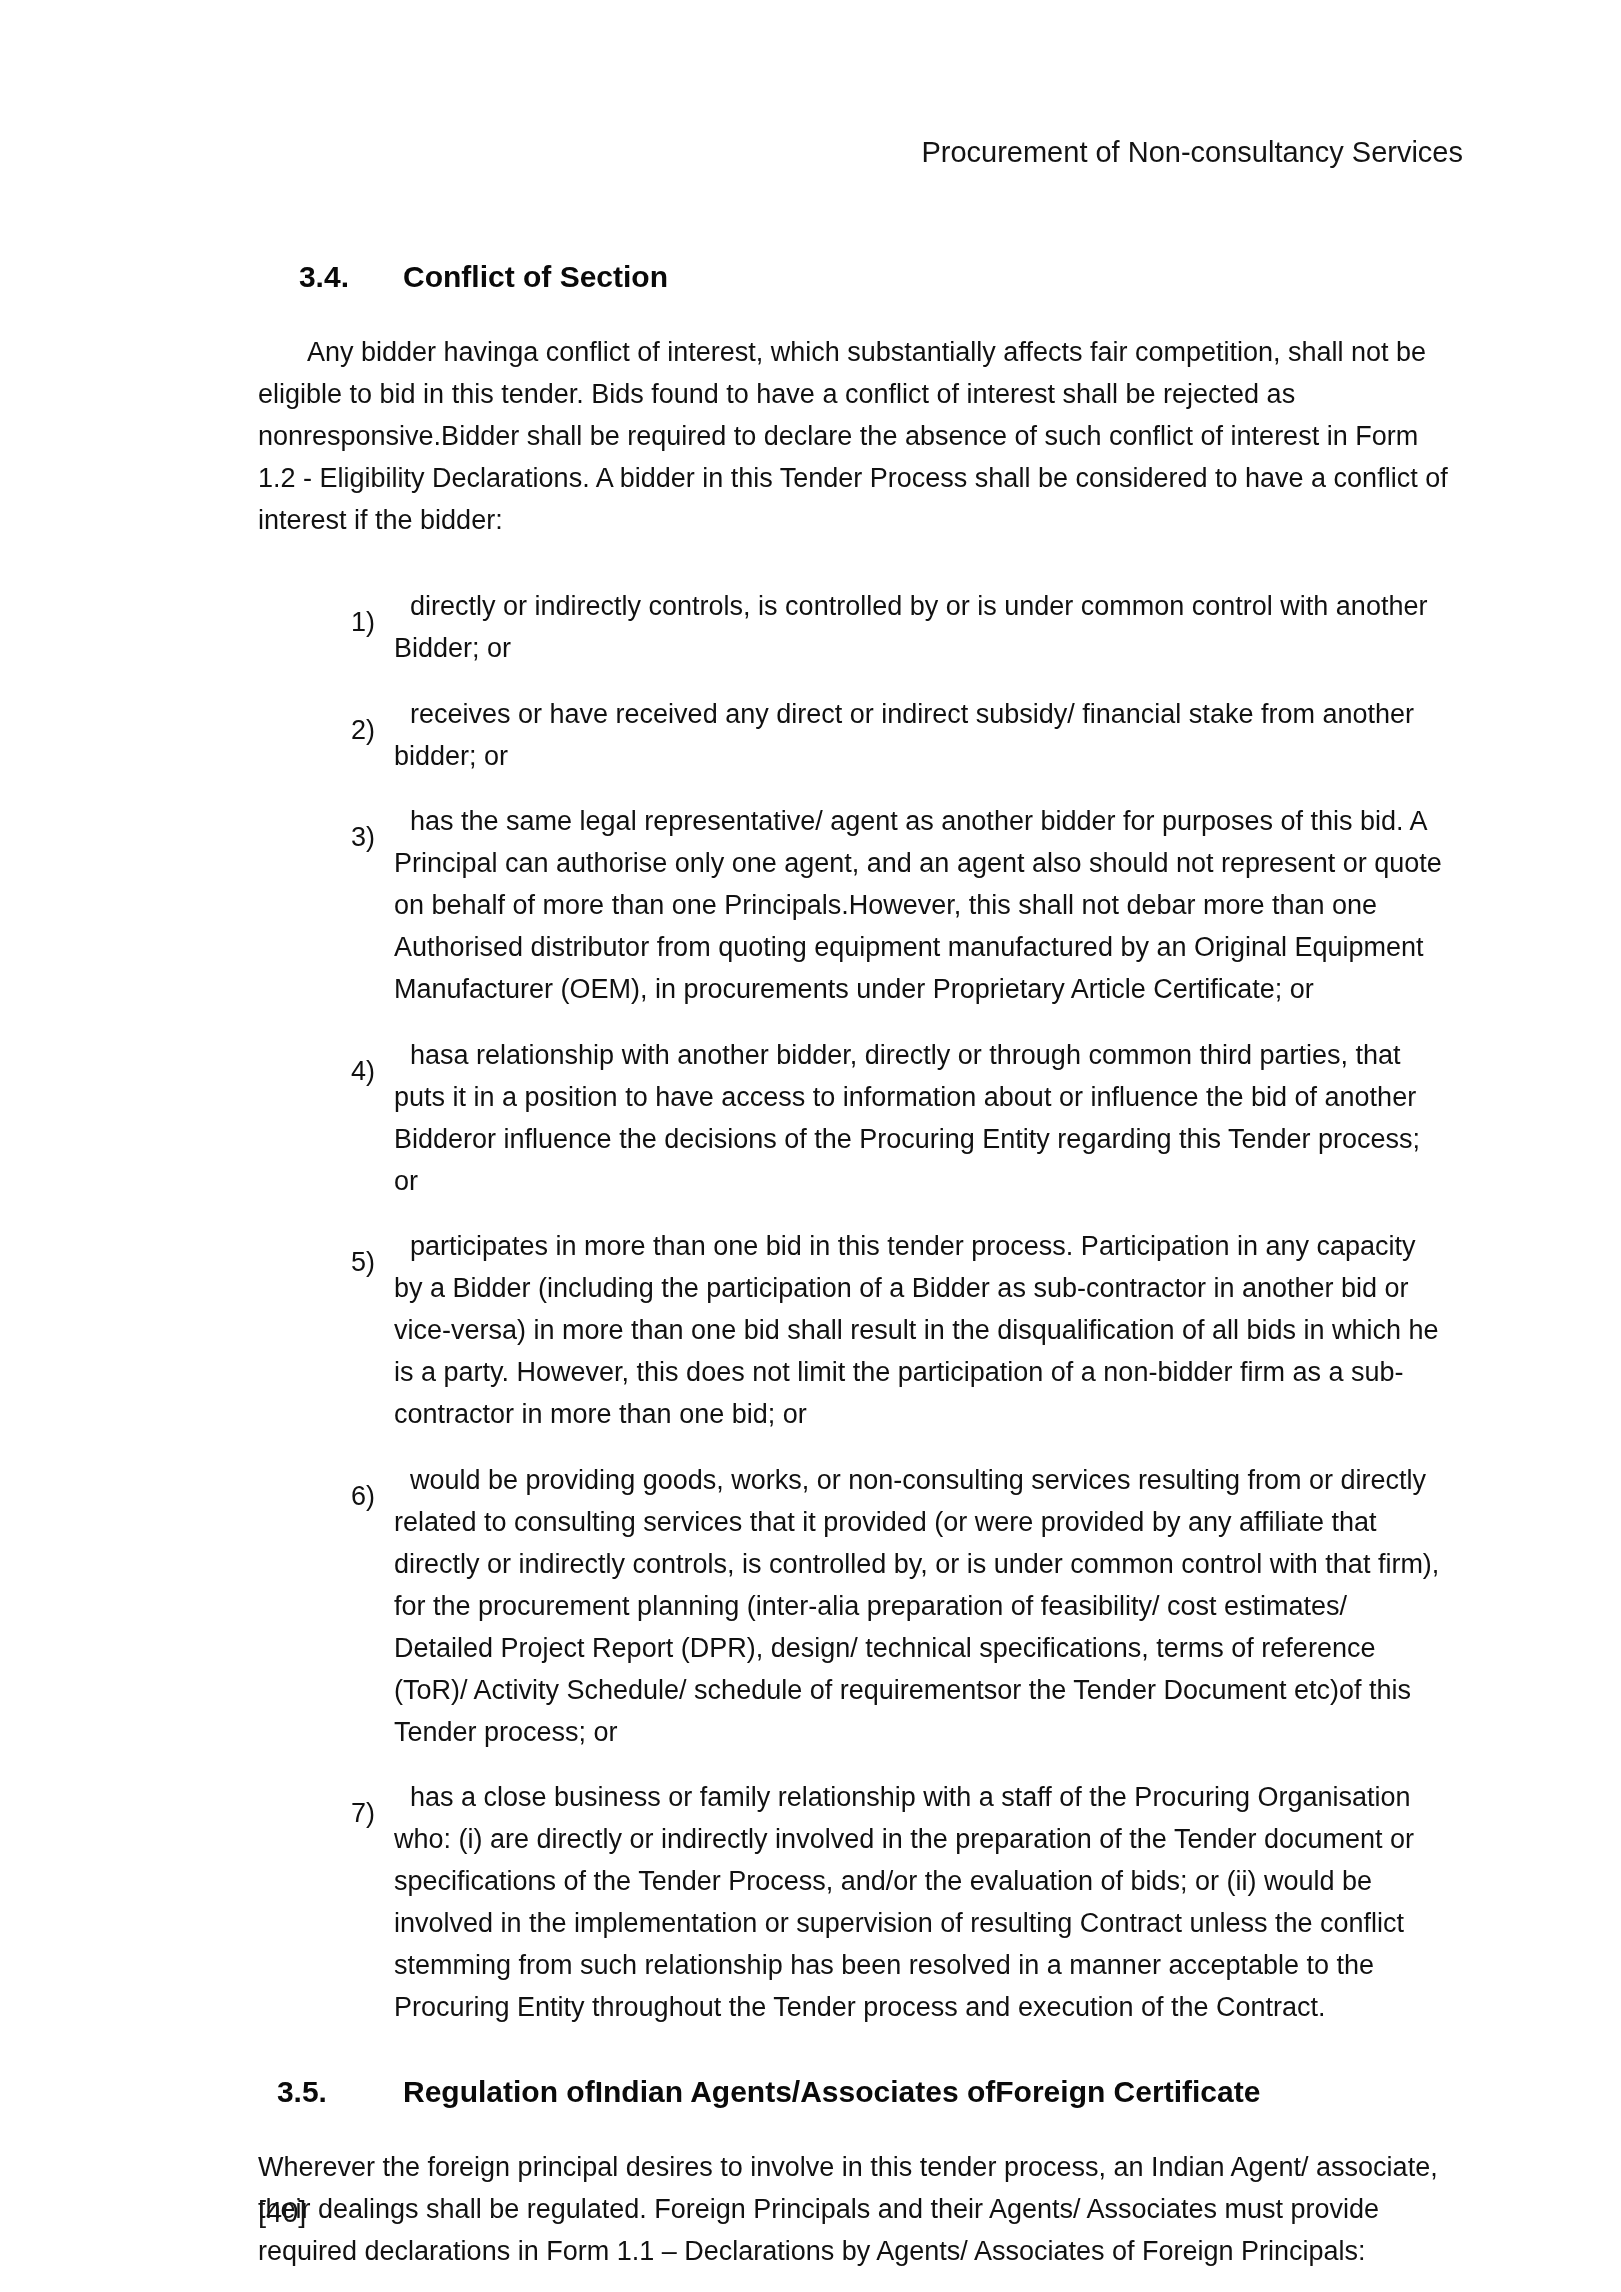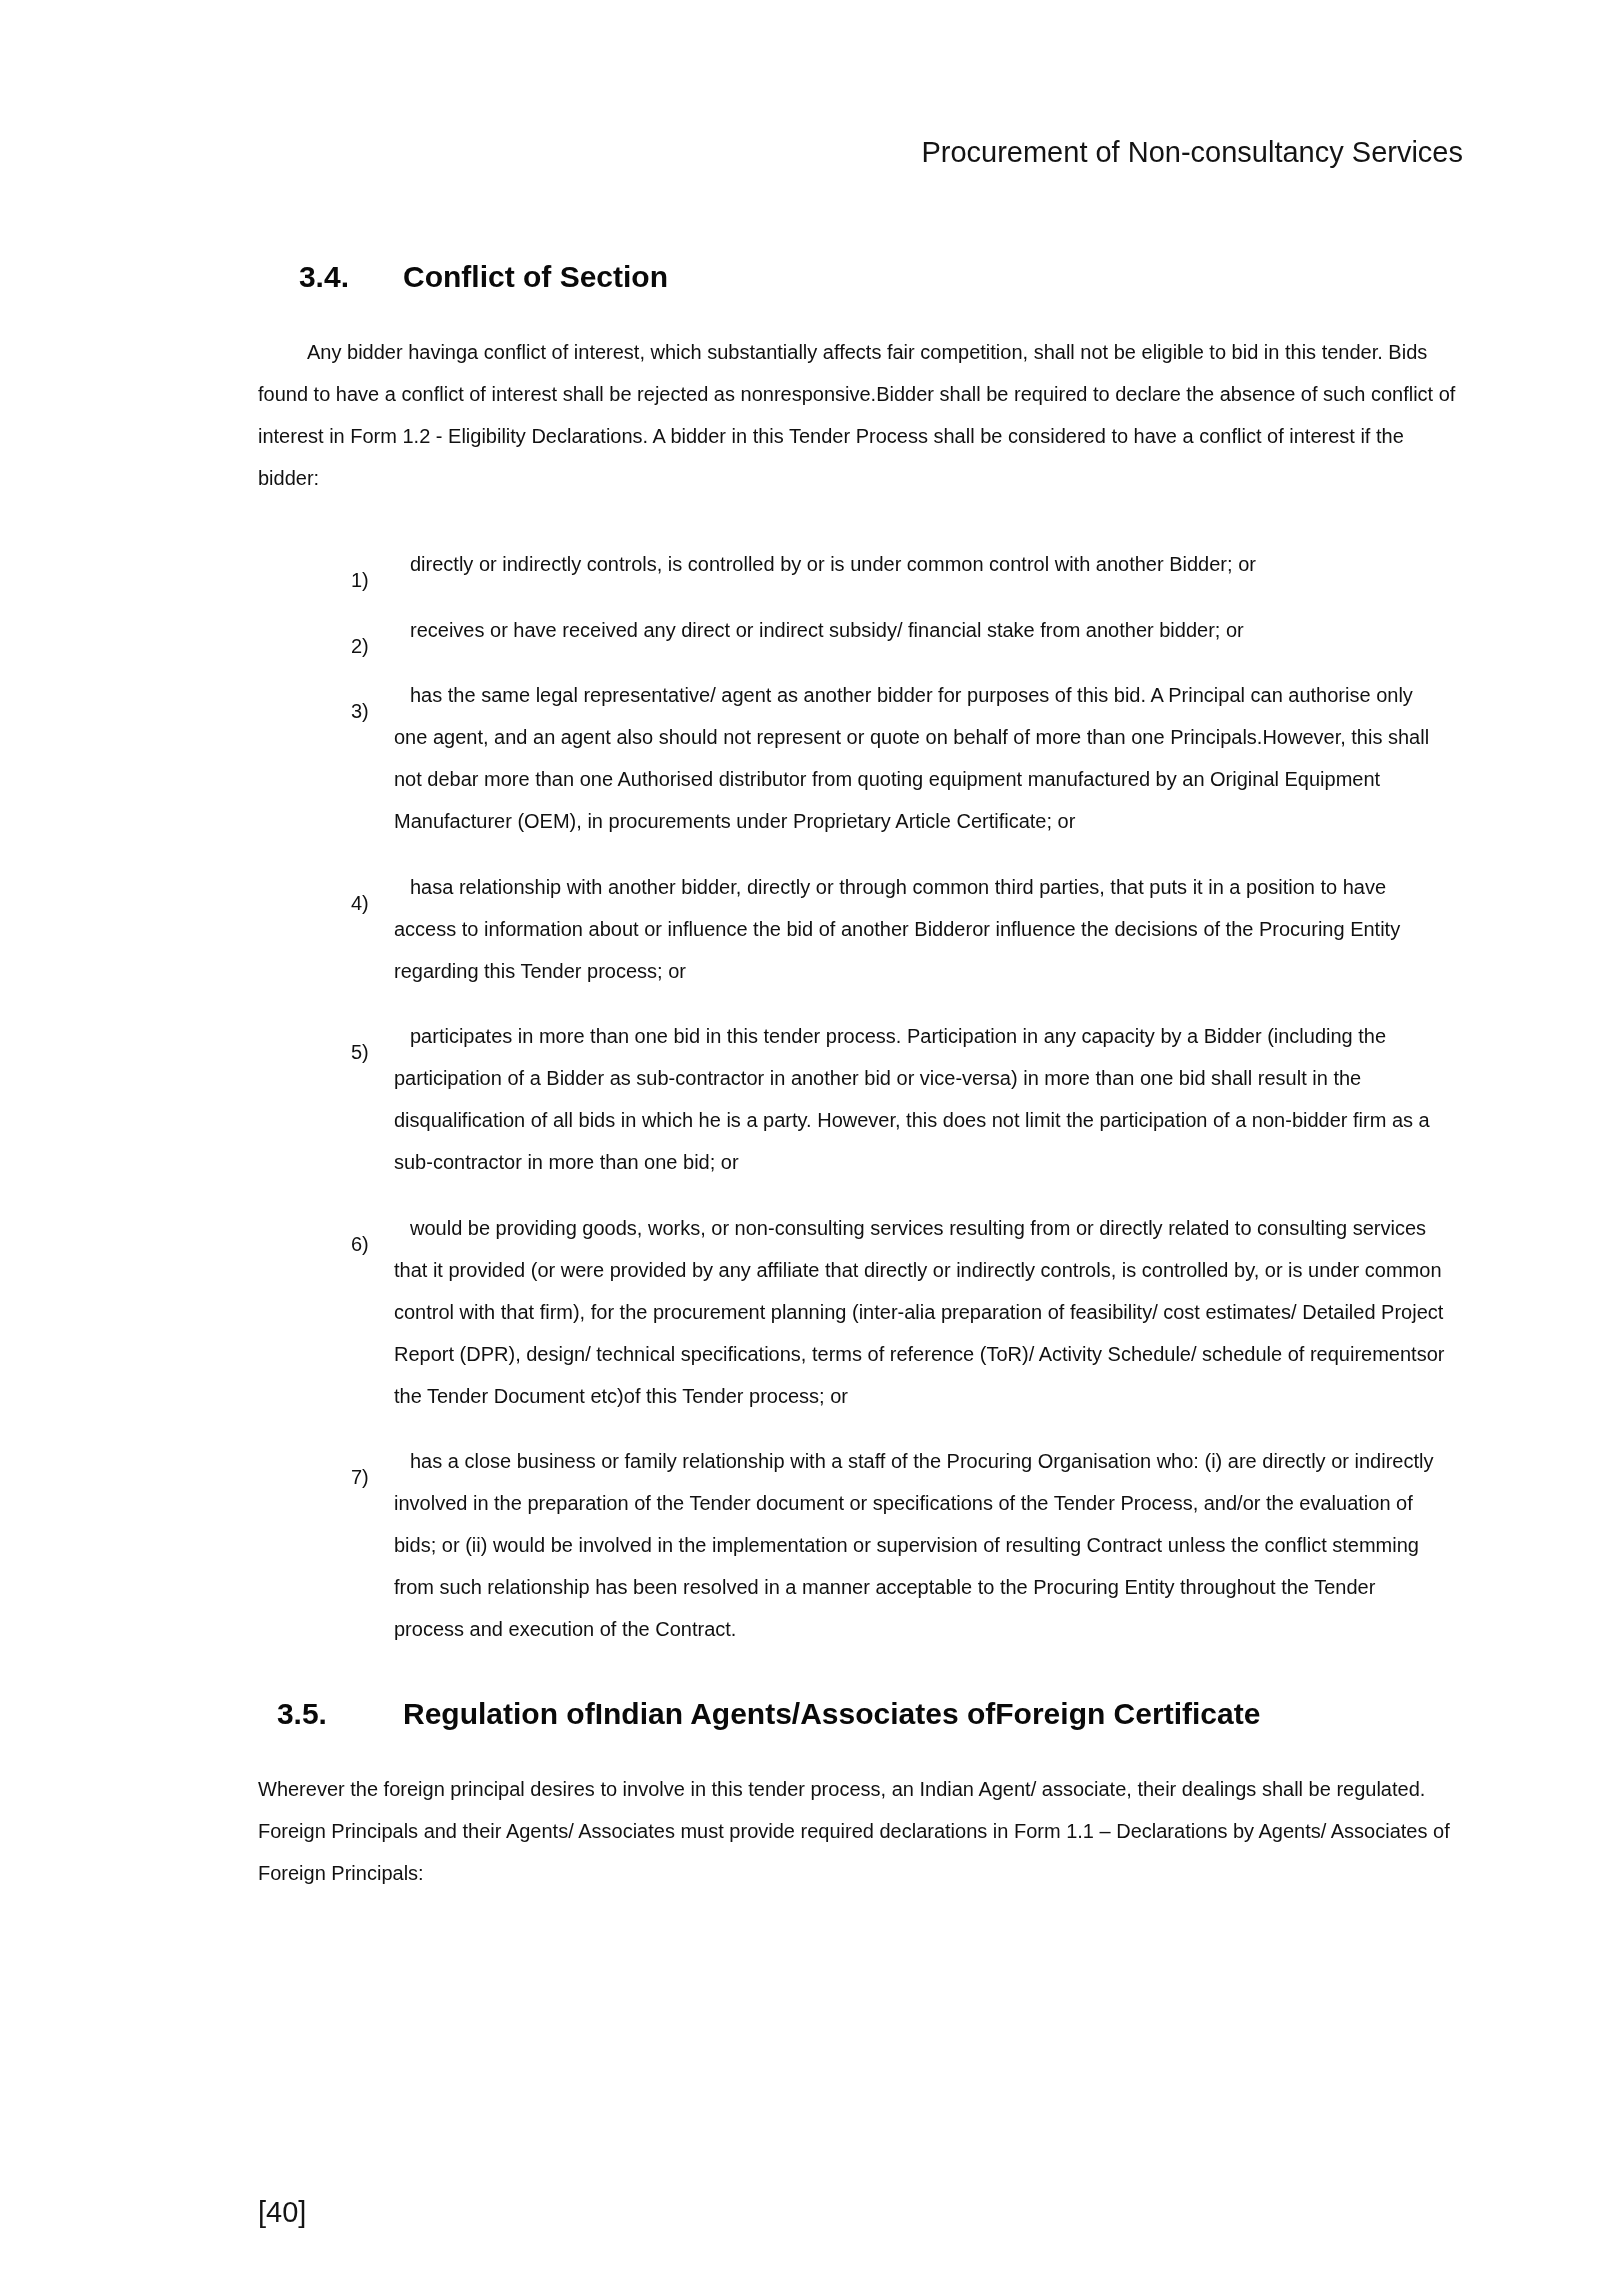--- a/index.html
+++ b/index.html
@@ -33,21 +33,21 @@
     color: #0a0a0a;
   }
   .section-heading .h-num {
     width: 97px;
     flex: 0 0 97px;
     padding-left: 2.9px;
   }
   #heading-34 { margin-top: 67px; text-align: center; }
   #heading-35 { margin-top: 24.5px; margin-bottom: 13.7px; }
   .body-text {
-    font-size: 20px;
+    font-size: 27px;
     line-height: 42px;
     color: #111111;
   }
   .intro-34 {
     margin-top: 14.7px;
     text-indent: 49px;
   }
   .numbered-list {
     list-style: none;
     margin-top: 44px;

